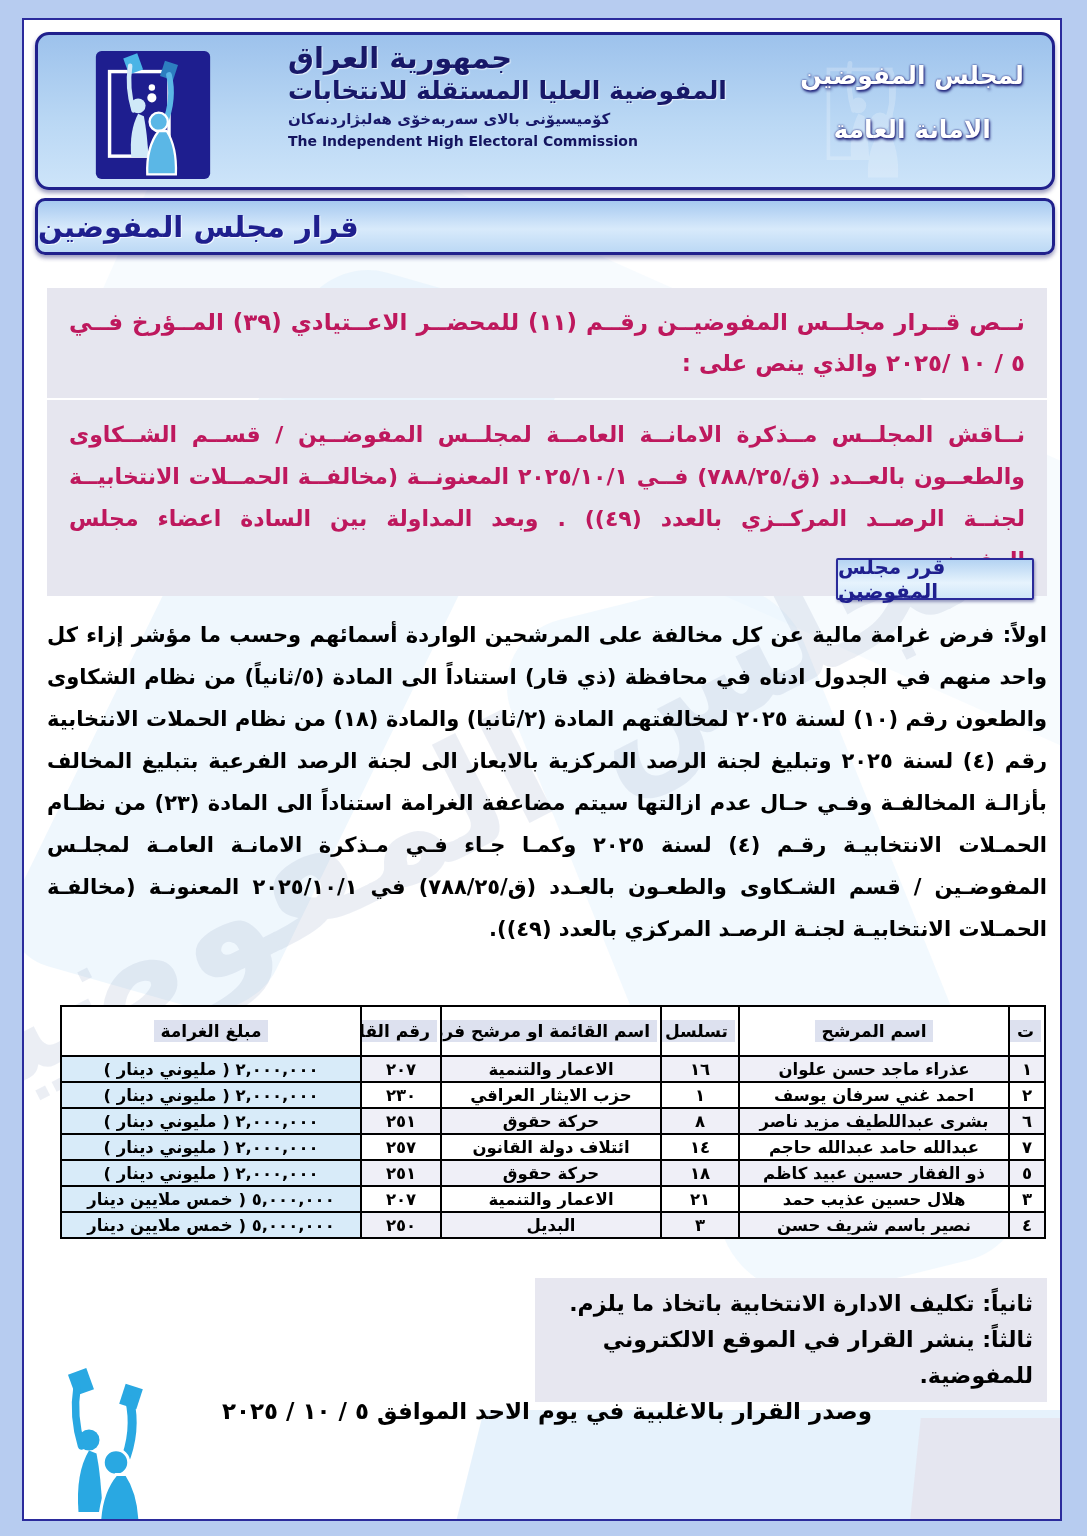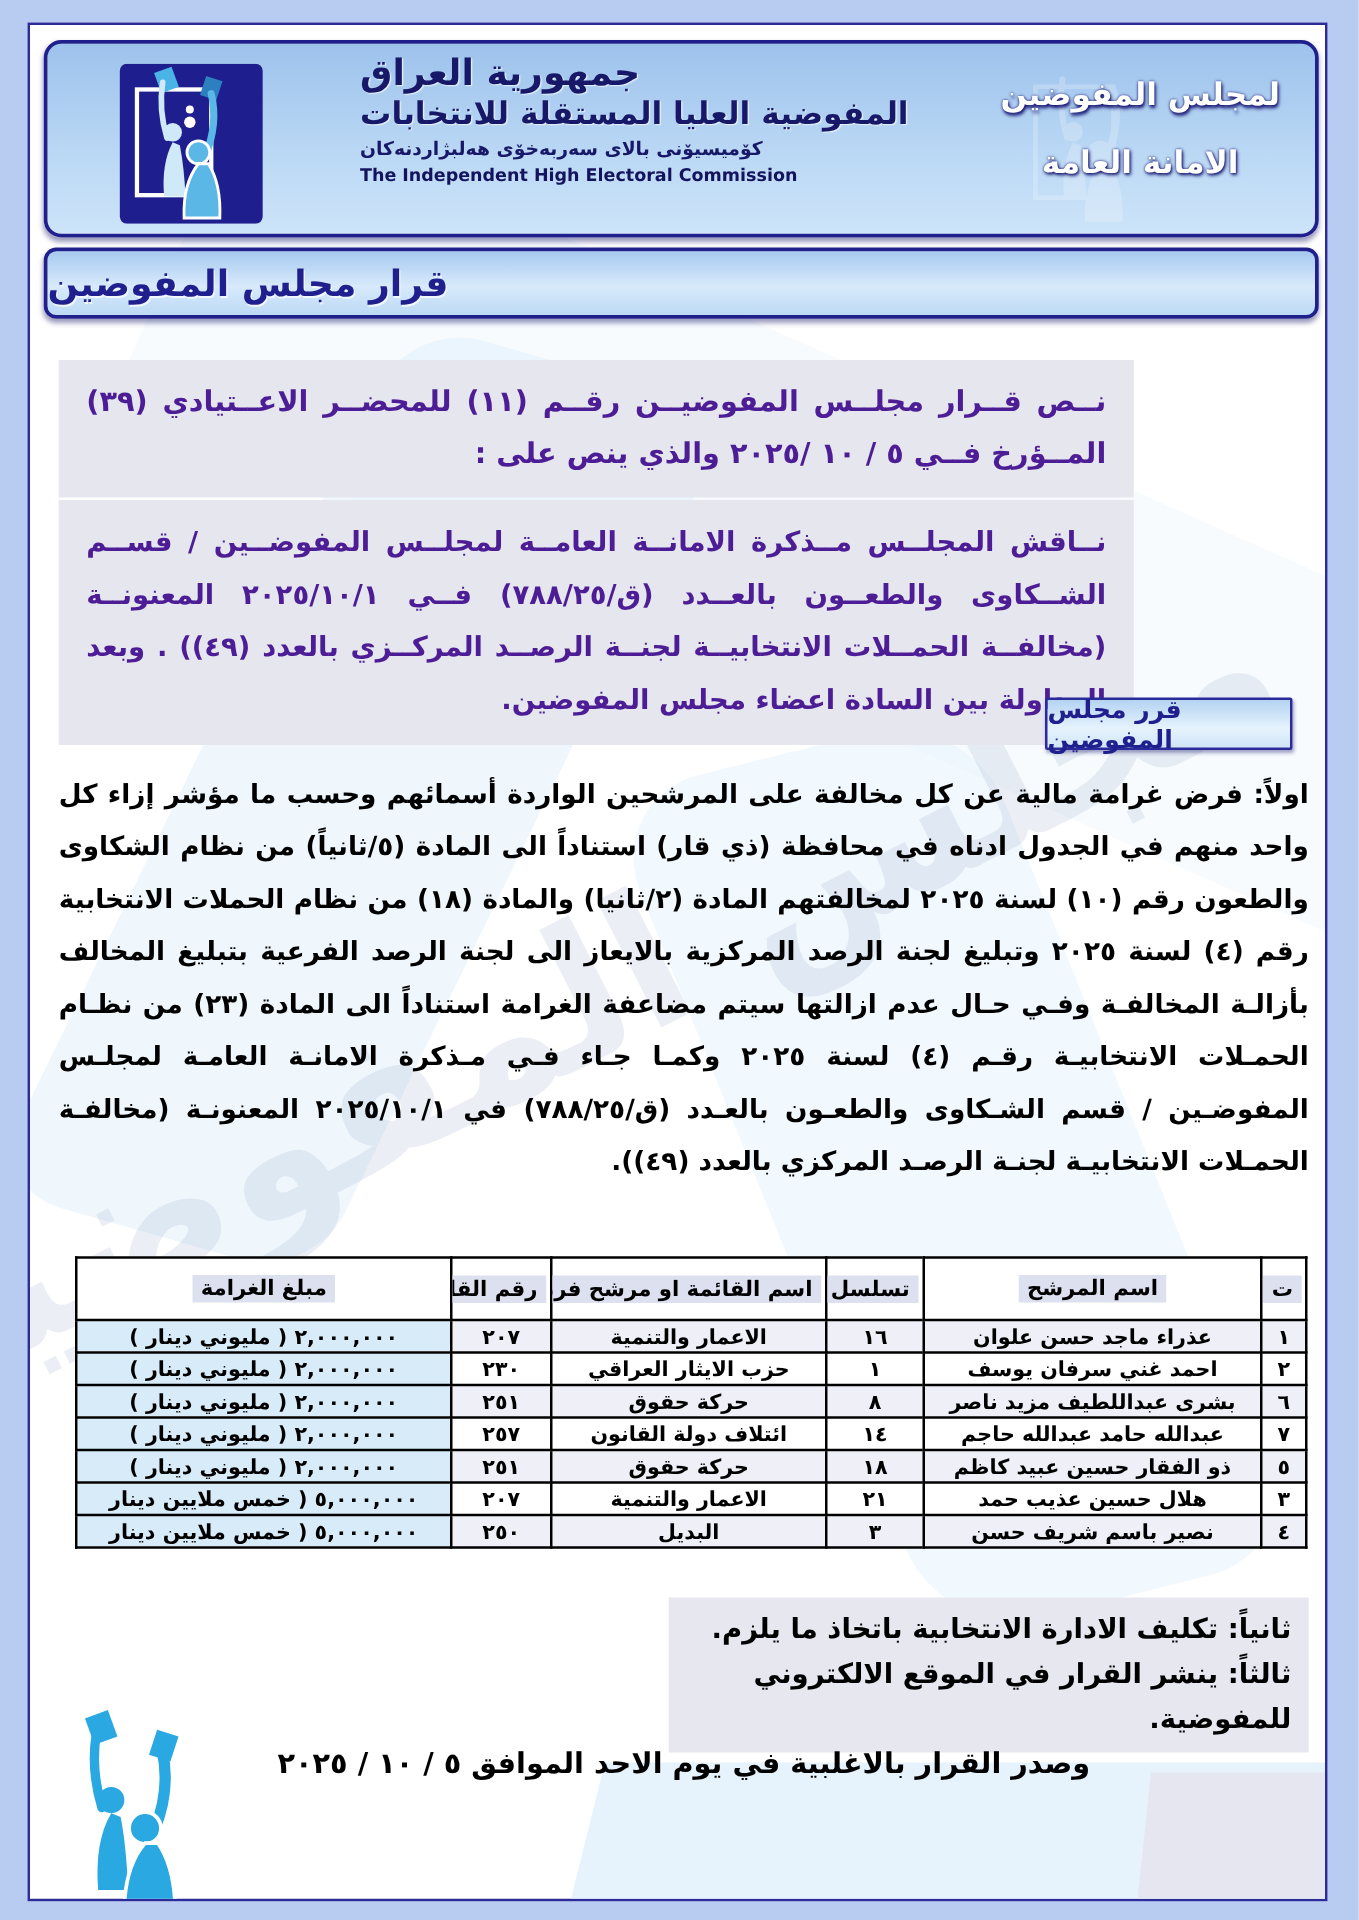--- a/index.html
+++ b/index.html
@@ -56,23 +56,23 @@
     border:3px solid #20208c;border-radius:10px;box-sizing:border-box;
     display:flex;align-items:center;
     box-shadow:0 3px 4px rgba(30,30,110,.45);
   }
   .title-bar span{
     font-size:29px;font-weight:bold;color:#1f1f8e;
     text-shadow:1px 1px 0 #f0f7ff;
   }
   
   .para{
-    position:absolute;left:23px;width:860px;z-index:1;
+    position:absolute;left:23px;width:1000px;z-index:1;
     background:#e6e6ef;direction:rtl;text-align:justify;
-    color:#4c1d95;font-weight:bold;box-sizing:border-box;
+    color:#be185d;font-weight:bold;box-sizing:border-box;
     padding:14px 22px;
   }
   .para1{top:268px;font-size:23px;line-height:41px;min-height:106px;}
   .para2{top:380px;font-size:22px;line-height:42px;min-height:138px;}
   .xb{font-weight:900;}
   .badge{
     position:absolute;right:26px;top:538px;width:198px;height:42px;z-index:2;
     background:linear-gradient(180deg,#b4d3f2 0%,#e6f3fd 60%,#cfe5f8 100%);
     border:2px solid #2a2a9a;box-sizing:border-box;border-radius:2px;
     display:flex;align-items:center;justify-content:center;

